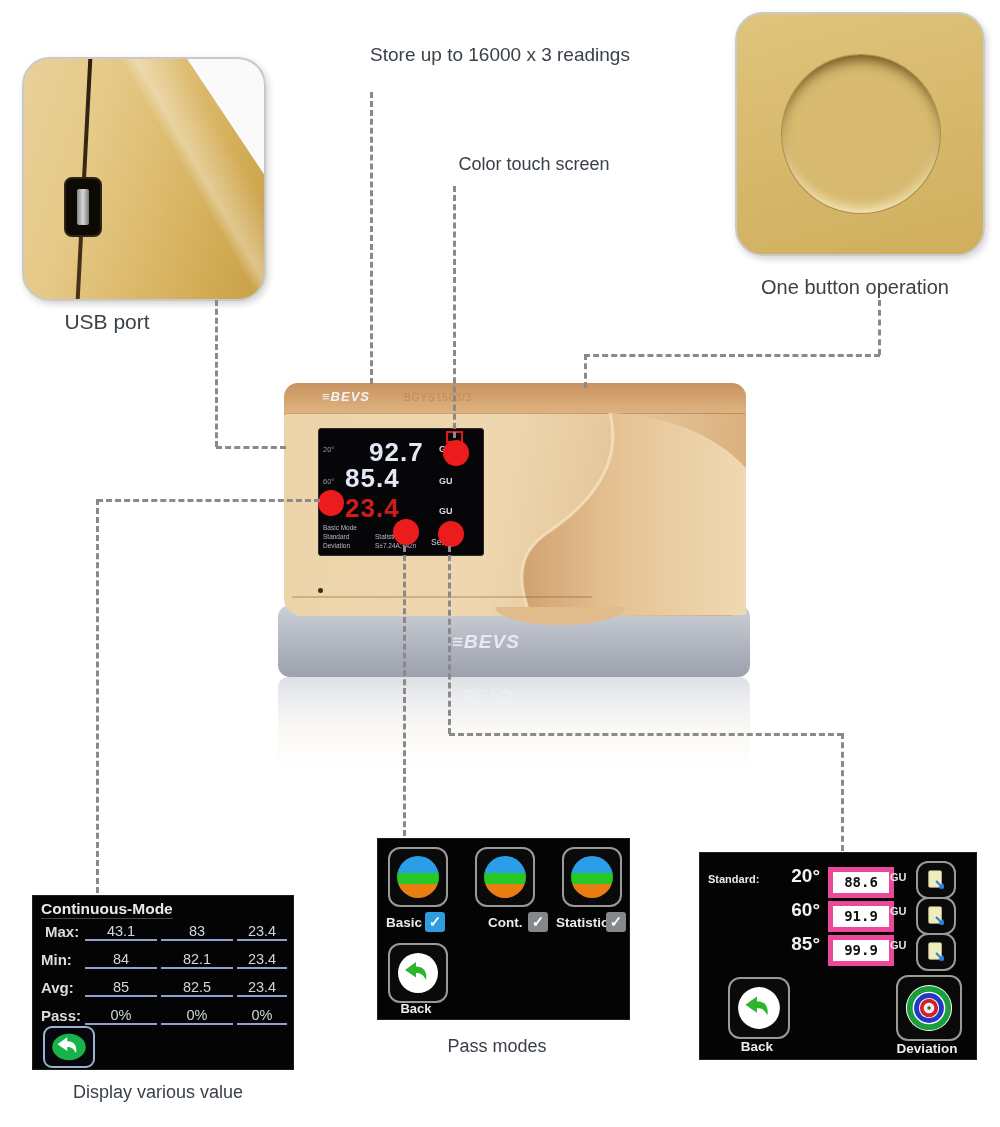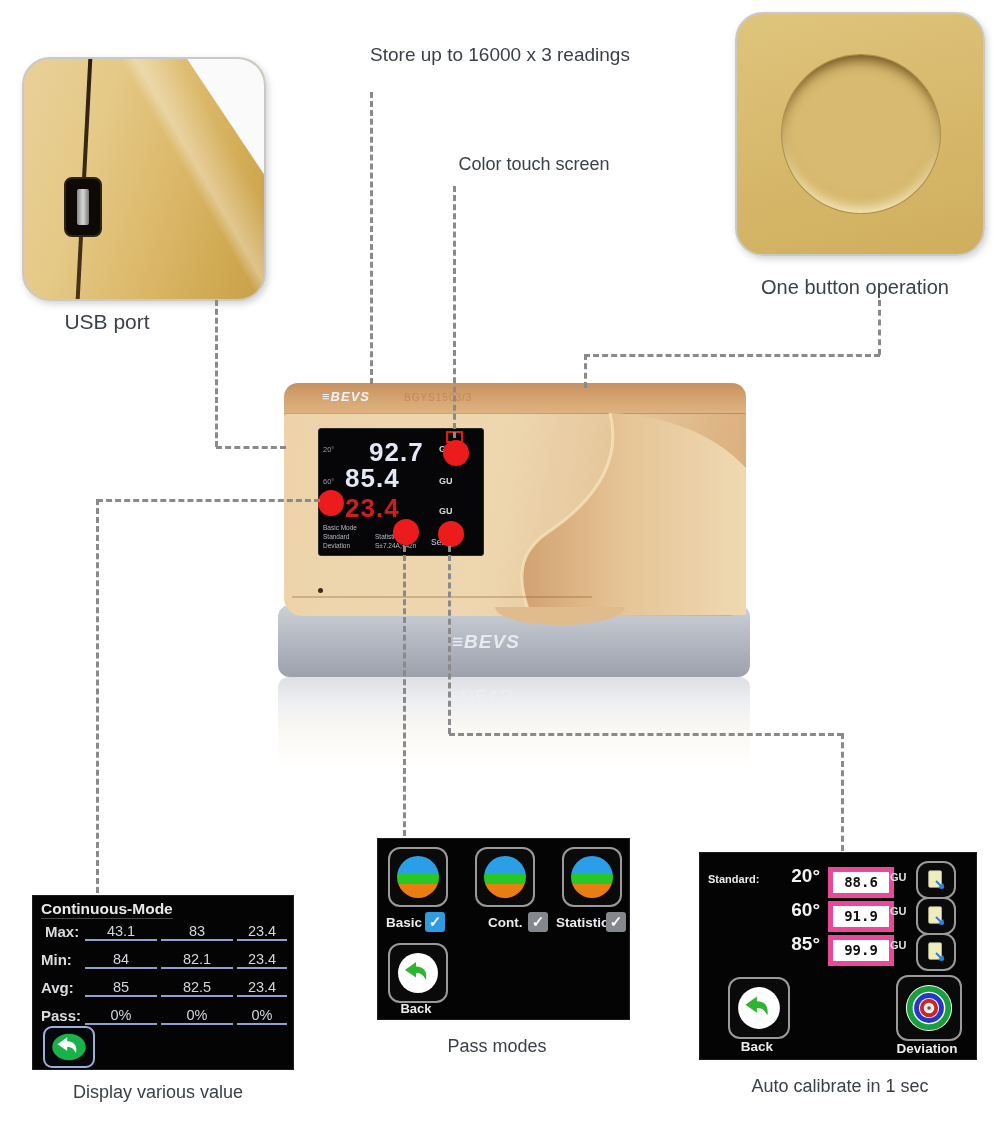--- a/index.html
+++ b/index.html
@@ -55,21 +55,20 @@
 <body>
 
 <div id="canvas">
 
   <div class="caption" style="left:300px;top:44px;width:400px;font-size:19px;">Store up to 16000 x 3 readings</div>
   <div class="caption" style="left:434px;top:154px;width:200px;font-size:18px;">Color touch screen</div>
   <div class="caption" style="left:27px;top:310px;width:160px;font-size:21px;">USB port</div>
   <div class="caption" style="left:43px;top:1082px;width:230px;font-size:18px;">Display various value</div>
   <div class="caption" style="left:730px;top:276px;width:250px;font-size:20px;">One button operation</div>
   <div class="caption" style="left:397px;top:1036px;width:200px;font-size:18px;">Pass modes</div>
-  <div class="caption" style="left:715px;top:1076px;width:250px;font-size:18px;">Auto calibrate in 1 sec</div>
 
   <div class="inset" style="left:22px;top:57px;width:240px;height:240px;
        background:linear-gradient(108deg,#e9d099 0%,#e5c987 30%,#ddbb6e 55%,#d2ab55 80%,#caa04a 100%);">
     <div class="abs" style="left:0;top:0;width:240px;height:240px;
          background:linear-gradient(60deg,rgba(255,255,255,0) 62%,rgba(255,255,255,.35) 66%,rgba(255,255,255,0) 78%);"></div>
     <div class="abs" style="left:0;top:0;width:240px;height:240px;clip-path:polygon(68% 0,100% 0,100% 48%);
          background:#fafafa;"></div>
     <div class="abs" style="left:58px;top:-6px;width:4px;height:252px;transform:rotate(3deg);
          background:linear-gradient(#2c1f12,#4a3317);"></div>
     <div class="abs" style="left:40px;top:118px;width:34px;height:56px;background:#0d0a06;border-radius:8px;

